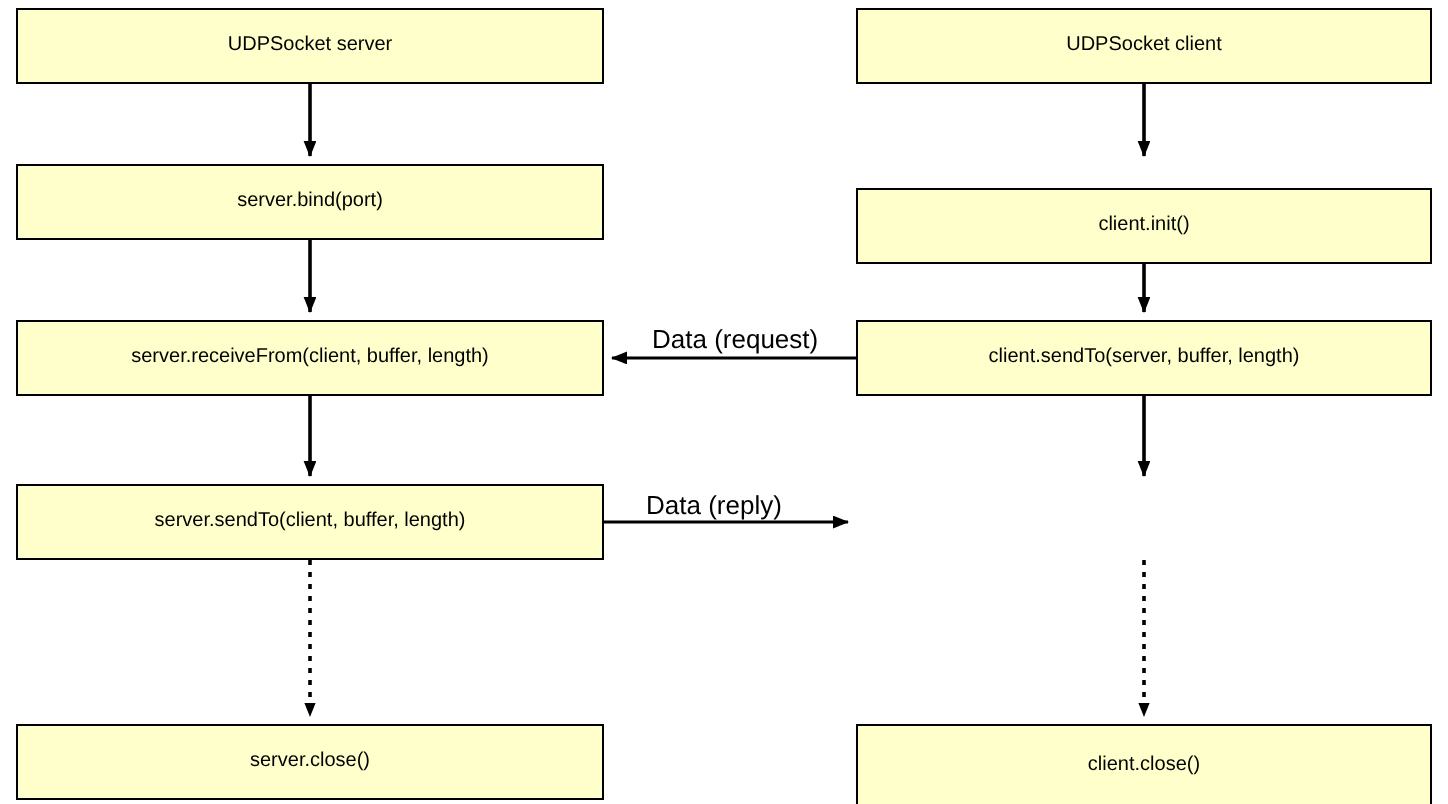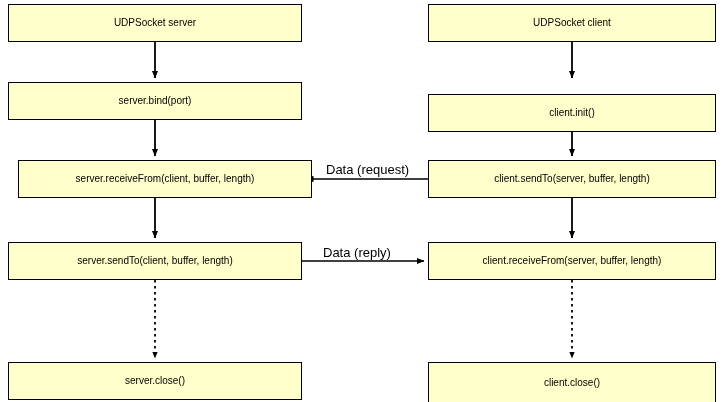--- a/index.html
+++ b/index.html
@@ -80,31 +80,28 @@
   </div>
   <div class="node" style="left:428px;top:4px;width:288px;height:38px;">
     <span>UDPSocket client</span>
   </div>
   <div class="node" style="left:8px;top:82px;width:294px;height:38px;">
     <span>server.bind(port)</span>
   </div>
   <div class="node" style="left:428px;top:82px;width:288px;height:38px;margin-top:12px;">
     <span>client.init()</span>
   </div>
-  <div class="node" style="left:18px;top:160px;width:294px;height:38px;">
+  <div class="node" style="left:8px;top:160px;width:294px;height:38px;">
     <span>server.receiveFrom(client, buffer, length)</span>
   </div>
   <div class="node" style="left:428px;top:160px;width:288px;height:38px;">
     <span>client.sendTo(server, buffer, length)</span>
   </div>
   <div class="node" style="left:8px;top:242px;width:294px;height:38px;">
     <span>server.sendTo(client, buffer, length)</span>
-  </div>
-  <div class="node" style="left:428px;top:242px;width:288px;height:38px;">
-    <span>client.receiveFrom(server, buffer, length)</span>
   </div>
   <div class="node" style="left:8px;top:362px;width:294px;height:38px;">
     <span>server.close()</span>
   </div>
   <div class="node" style="left:428px;top:362px;width:288px;height:42px;">
     <span>client.close()</span>
   </div>
 
   <div class="edge-label" style="left:326px;top:163px;">Data (request)</div>
   <div class="edge-label" style="left:323px;top:246px;">Data (reply)</div>

